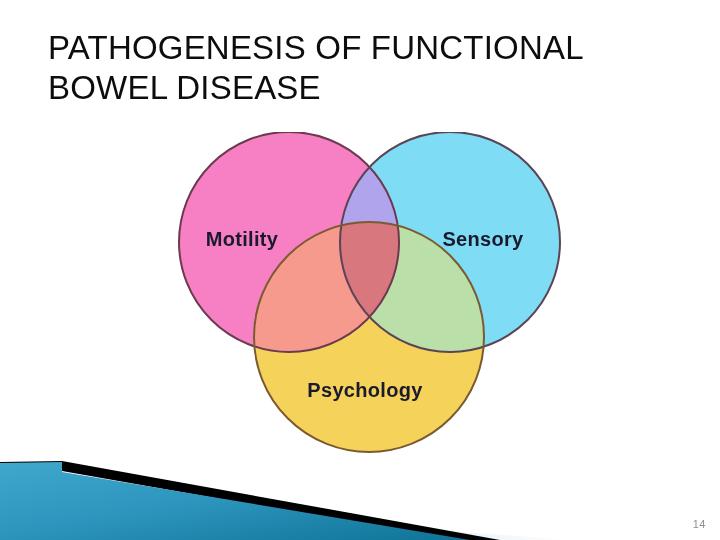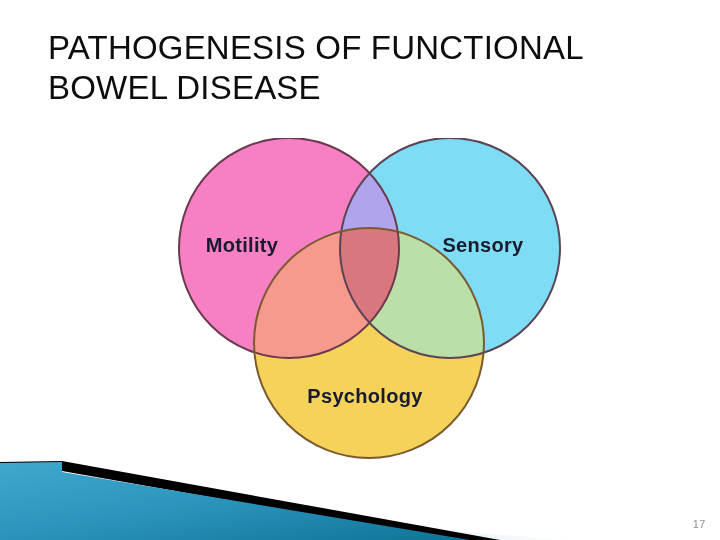--- a/index.html
+++ b/index.html
@@ -37,21 +37,21 @@
     line-height: 40px;
     font-weight: 400;
     letter-spacing: 0.2px;
     white-space: pre-line;
   }
 
   
   #venn-diagram {
     position: absolute;
     left: 150px;
-    top: 138px;
+    top: 132px;
     width: 420px;
     height: 325px;
     text-align: right;
   }
   #venn-svg {
     display: block;
     width: 420px;
     height: 325px;
   }
   .venn-label {
@@ -158,15 +158,15 @@
       <polygon points="0,74 62,64 430,100 0,100" fill="url(#paleGrad)"></polygon>
       <polygon points="62,64 575,100 430,100" fill="url(#paleGrad)"></polygon>
 
       <polygon points="0,22 62,21 62,30 0,32" fill="#000000"></polygon>
       <polygon points="62,21 500,100 452,100 62,31" fill="#000000"></polygon>
 
       <polygon points="0,23 62,22 62,32 470,100 0,100" fill="url(#tealGrad)"></polygon>
     </svg>
   </div>
 
-  <div id="page-number">17</div>
+  <div id="page-number">14</div>
 
 </div>
 
 </body></html>

